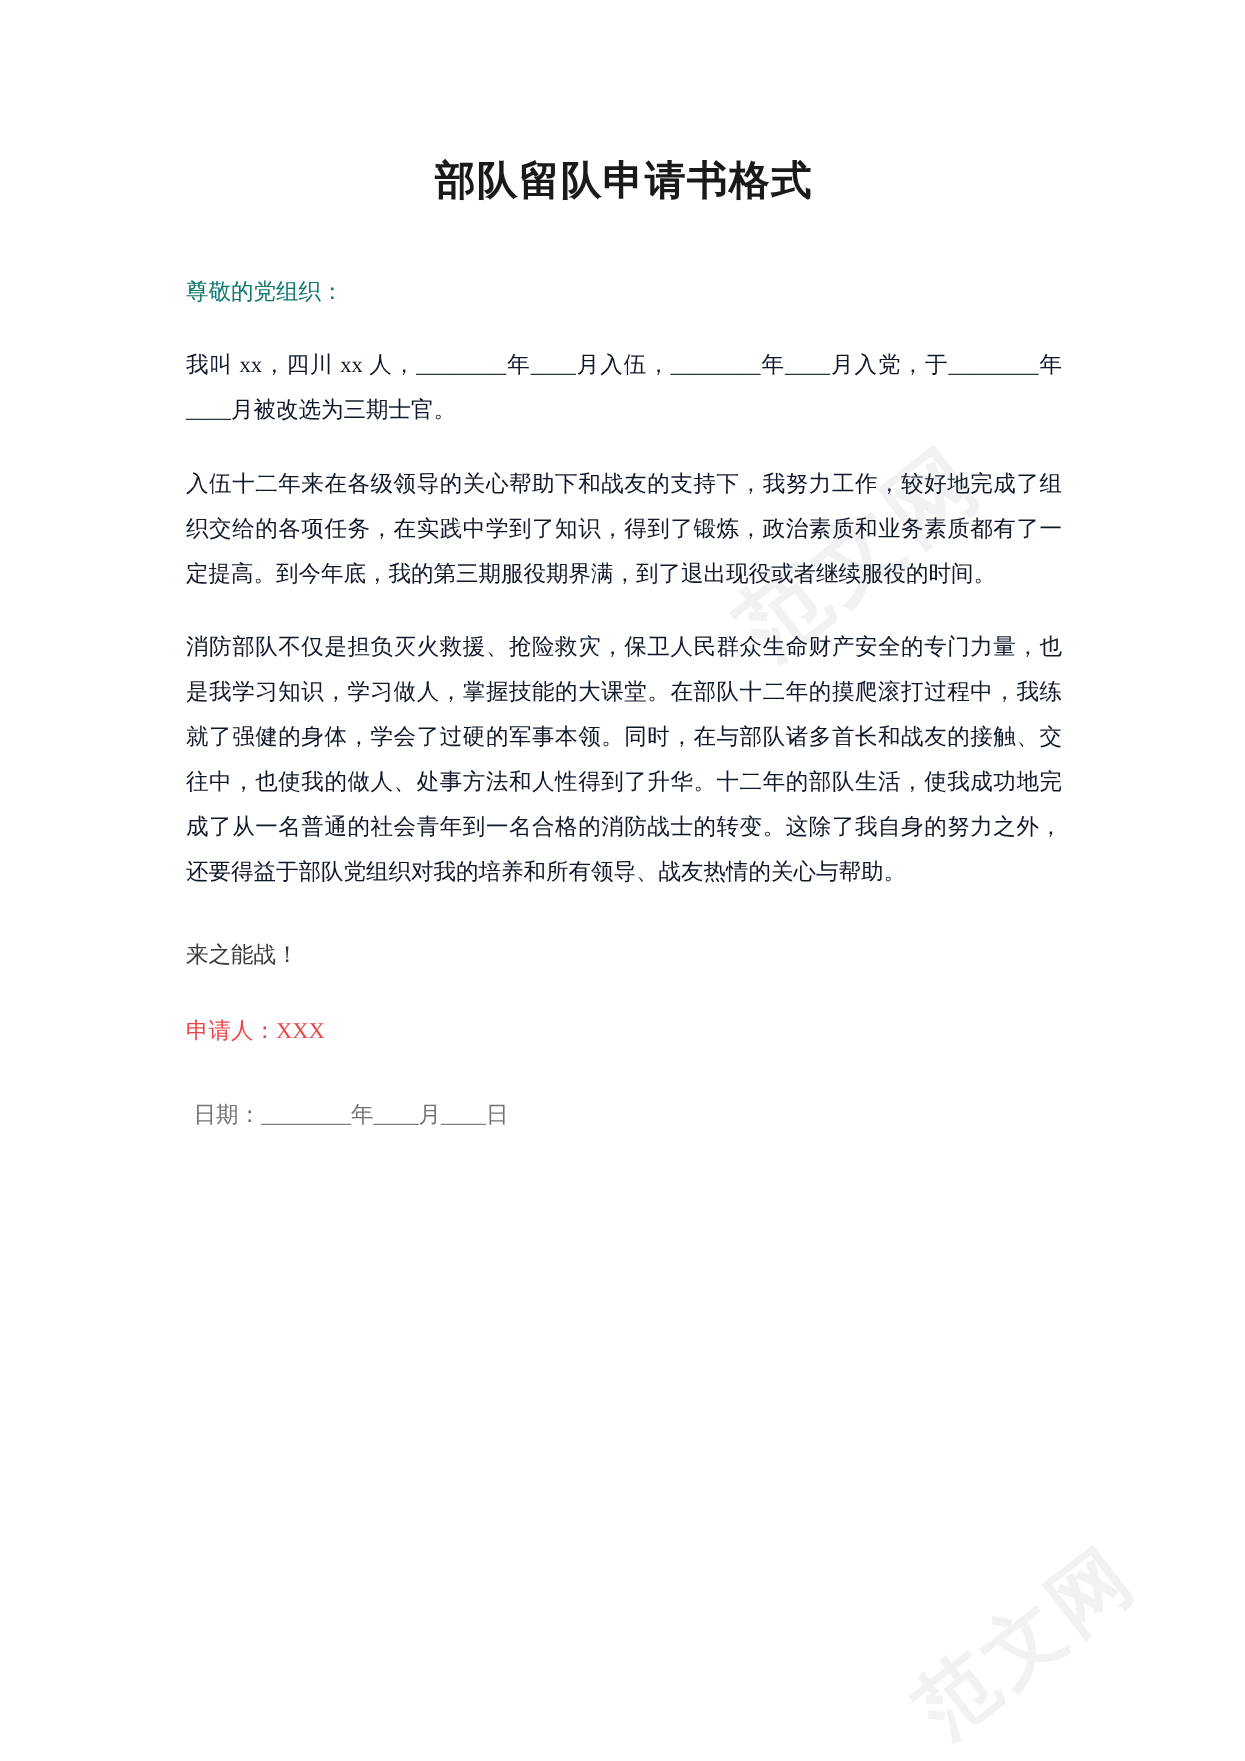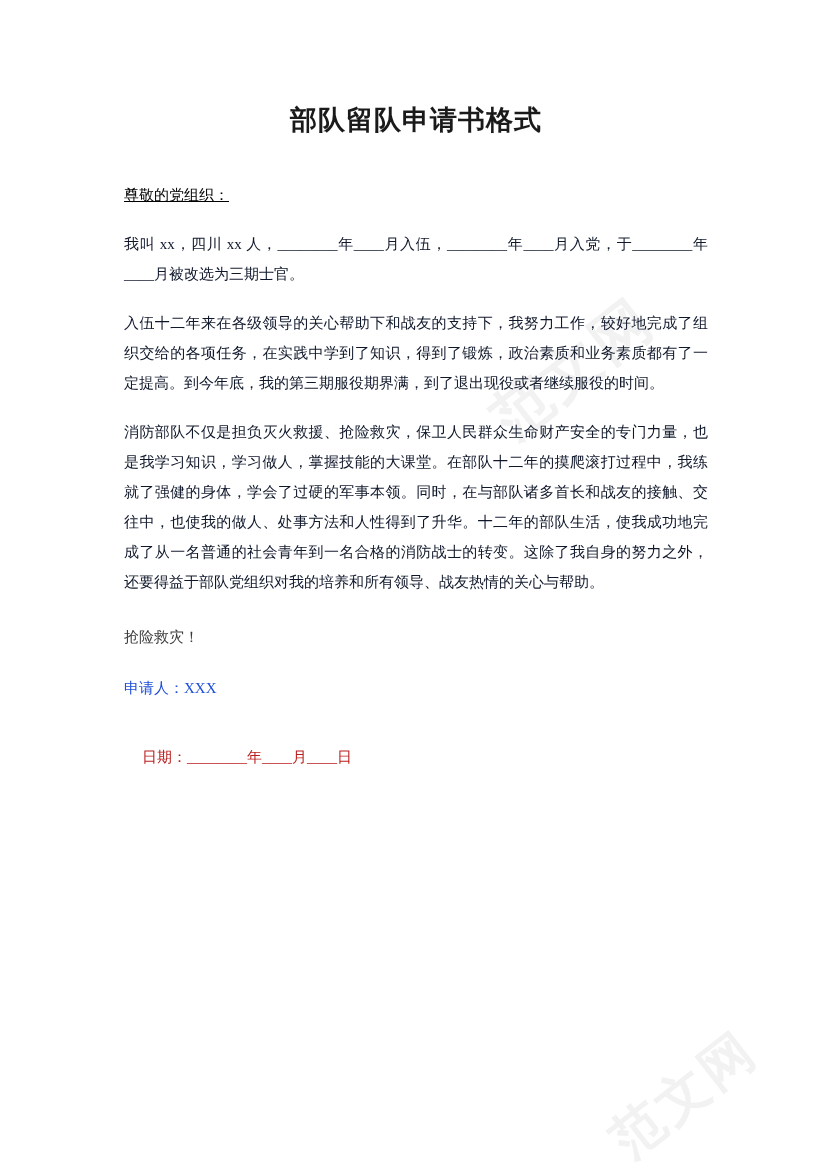--- a/index.html
+++ b/index.html
@@ -61,22 +61,21 @@
     color: #1a1a1a;
     margin: 0;
     padding-top: 103px;
     letter-spacing: 1px;
   }
   .salutation {
     margin: 0;
     padding-top: 43px;
     font-size: 15px;
     line-height: 30px;
-    color: #000000;
-    text-decoration: underline;
+    color: #0f766e;
   }
   .para {
     margin: 0;
     padding-top: 19px;
     font-size: 15px;
     line-height: 30px;
     color: #0f172a;
     text-align: justify;
     text-justify: inter-ideograph;
   }
@@ -85,48 +84,48 @@
     padding-top: 25px;
     font-size: 15px;
     line-height: 30px;
     color: #3a3a3a;
   }
   .signature {
     margin: 0;
     padding-top: 21px;
     font-size: 15px;
     line-height: 30px;
-    color: #1d4ed8;
+    color: #ef4444;
   }
   .date-line {
-    margin: 18px;
+    margin: 5px;
     padding-top: 21px;
     font-size: 15px;
     line-height: 30px;
-    color: #b91c1c;
+    color: #737373;
   }
 </style>
 </head>
 <body>
 
 <div class="page">
 
   <div class="watermark wm-a">范文网</div>
   <div class="watermark wm-b">范文网</div>
 
   <div class="content">
 
     <h1 class="doc-title">部队留队申请书格式</h1>
 
     <p class="salutation">尊敬的党组织：</p>
 
     <p class="para">我叫 xx，四川 xx 人，________年____月入伍，________年____月入党，于________年____月被改选为三期士官。</p>
     <p class="para">入伍十二年来在各级领导的关心帮助下和战友的支持下，我努力工作，较好地完成了组织交给的各项任务，在实践中学到了知识，得到了锻炼，政治素质和业务素质都有了一定提高。到今年底，我的第三期服役期界满，到了退出现役或者继续服役的时间。</p>
     <p class="para">消防部队不仅是担负灭火救援、抢险救灾，保卫人民群众生命财产安全的专门力量，也是我学习知识，学习做人，掌握技能的大课堂。在部队十二年的摸爬滚打过程中，我练就了强健的身体，学会了过硬的军事本领。同时，在与部队诸多首长和战友的接触、交往中，也使我的做人、处事方法和人性得到了升华。十二年的部队生活，使我成功地完成了从一名普通的社会青年到一名合格的消防战士的转变。这除了我自身的努力之外，还要得益于部队党组织对我的培养和所有领导、战友热情的关心与帮助。</p>
 
-    <p class="closing">抢险救灾！</p>
+    <p class="closing">来之能战！</p>
 
     <p class="signature">申请人：XXX</p>
 
     <p class="date-line">日期：________年____月____日</p>
 
   </div>
 </div>
 
 </body></html>

